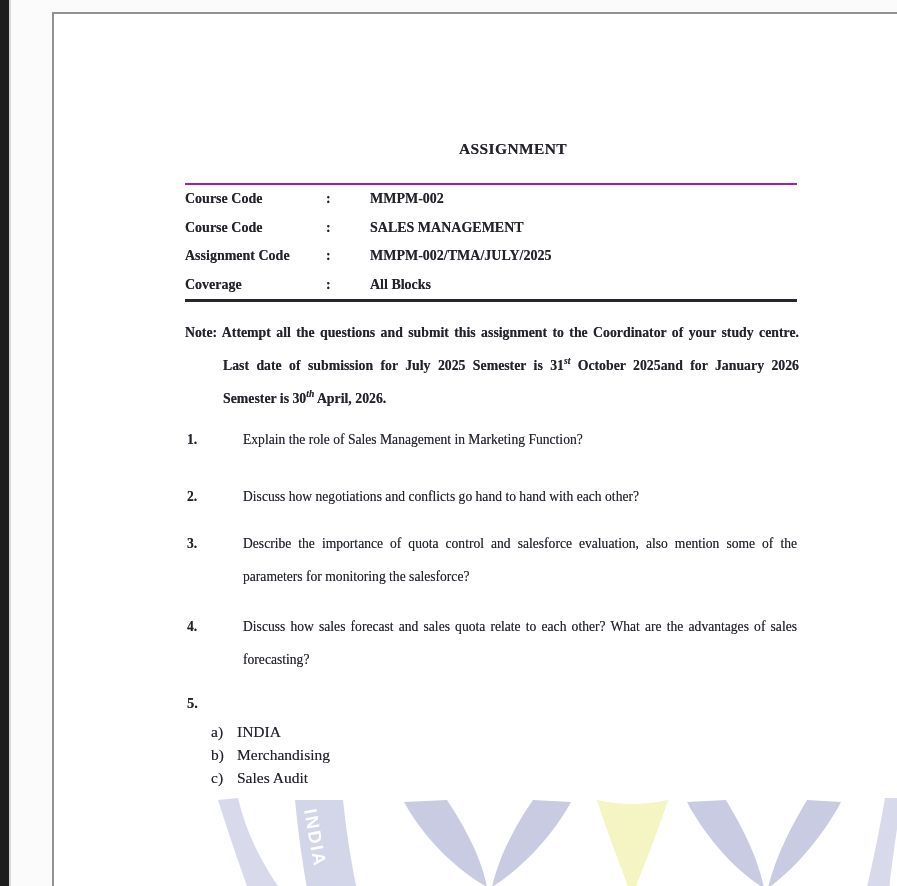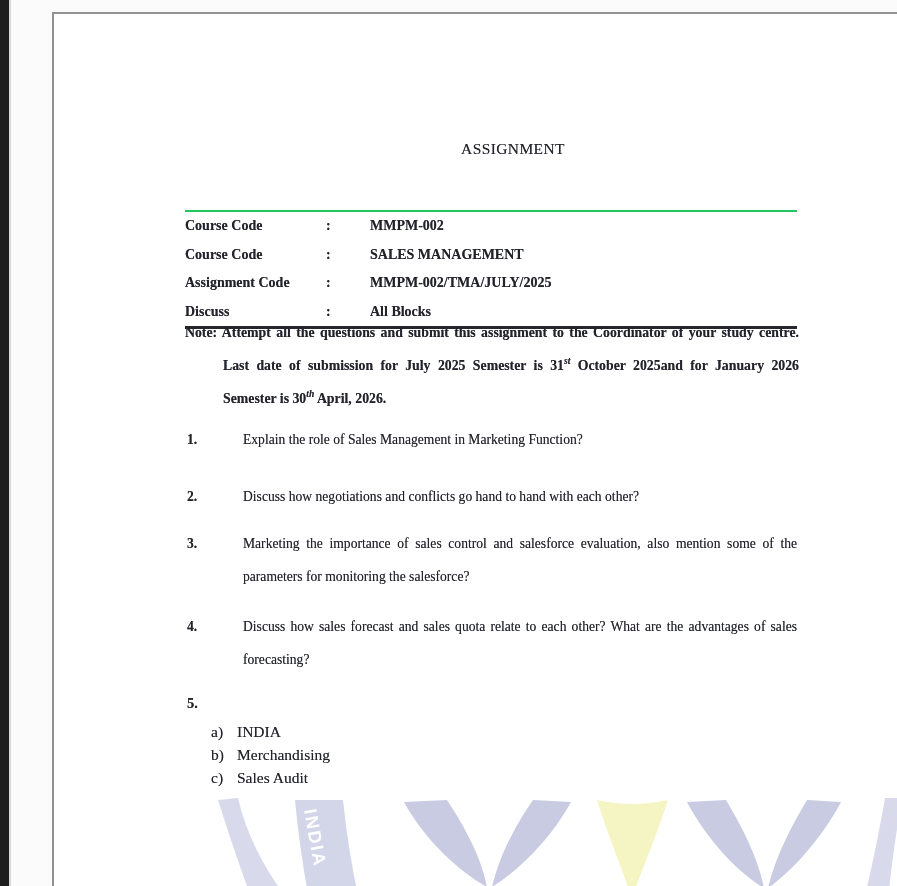--- a/index.html
+++ b/index.html
@@ -27,28 +27,27 @@
     box-sizing: border-box;
   }
 
   .scan-text { filter: blur(0.3px); color: #23232b; }
   .scan-text * { text-shadow: 0 0 0.5px rgba(35,35,55,.55); }
 
   .doc-title {
     position: absolute; top: 126px; left: 131px; width: 612px;
     box-sizing: border-box; padding-left: 44px;
     text-align: center;
-    font-weight: normal; font-size: 15.5px; letter-spacing: .4px;
+    font-weight: bold; font-size: 15.5px; letter-spacing: .4px;
   }
 
   .course-table {
     position: absolute; top: 169px; left: 131px; width: 612px;
-    border-top: 2px solid #22c55e;
+    border-top: 2px solid #a21caf;
     border-bottom: 3px solid #26262e;
-    margin-top: 27px;
   }
   .course-row {
     display: flex; align-items: center;
     height: 28.5px;
     font-weight: bold; font-size: 14px;
   }
   .c-label { width: 141px; }
   .c-colon { width: 44px; }
   .c-value { flex: 1; }
 
@@ -105,42 +104,42 @@
           <span class="c-label">Course Code</span>
           <span class="c-colon">:</span>
           <span class="c-value">SALES MANAGEMENT</span>
         </div>
         <div class="course-row">
           <span class="c-label">Assignment Code</span>
           <span class="c-colon">:</span>
           <span class="c-value">MMPM-002/TMA/JULY/2025</span>
         </div>
         <div class="course-row">
-          <span class="c-label">Discuss</span>
+          <span class="c-label">Coverage</span>
           <span class="c-colon">:</span>
           <span class="c-value">All Blocks</span>
         </div>
       </div>
 
       <p class="note"><span>Note:</span>
 <span>Attempt all the questions and submit this assignment to the Coordinator of your study centre. Last date of submission for July 2025 Semester is 31</span><sup>st</sup><span> October 2025and for January 2026 Semester is 30</span><sup>th</sup><span> April, 2026.</span></p>
 
       <div class="q q1">
         <span class="q-num">1.</span>
         <div class="q-text">Explain the role of Sales Management in Marketing Function?</div>
       </div>
 
       <div class="q q2">
         <span class="q-num">2.</span>
         <div class="q-text">Discuss how negotiations and conflicts go hand to hand with each other?</div>
       </div>
 
       <div class="q q3">
         <span class="q-num">3.</span>
-        <div class="q-text">Marketing the importance of sales control and salesforce evaluation, also mention some of the parameters for monitoring the salesforce?</div>
+        <div class="q-text">Describe the importance of quota control and salesforce evaluation, also mention some of the parameters for monitoring the salesforce?</div>
       </div>
 
       <div class="q q4">
         <span class="q-num">4.</span>
         <div class="q-text">Discuss how sales forecast and sales quota relate to each other? What are the advantages of sales forecasting?</div>
       </div>
 
       <div class="q5">
         <div class="q5-main">
           <span class="q-num">5.</span>

